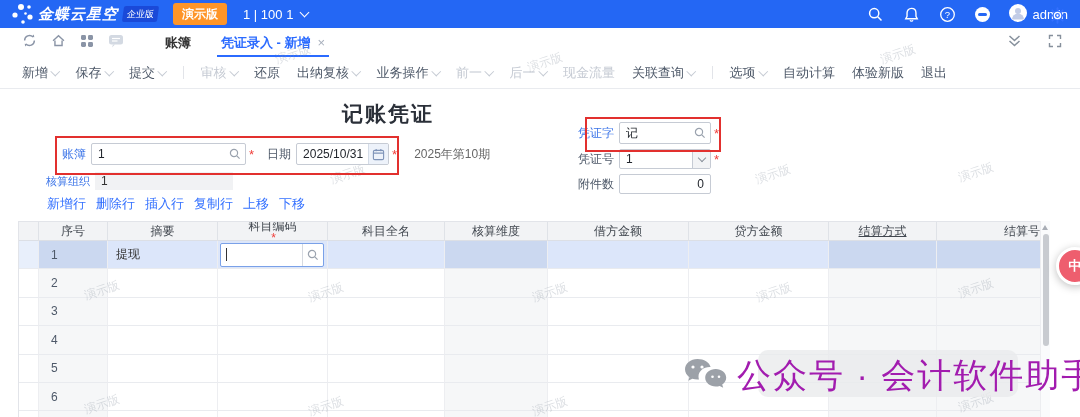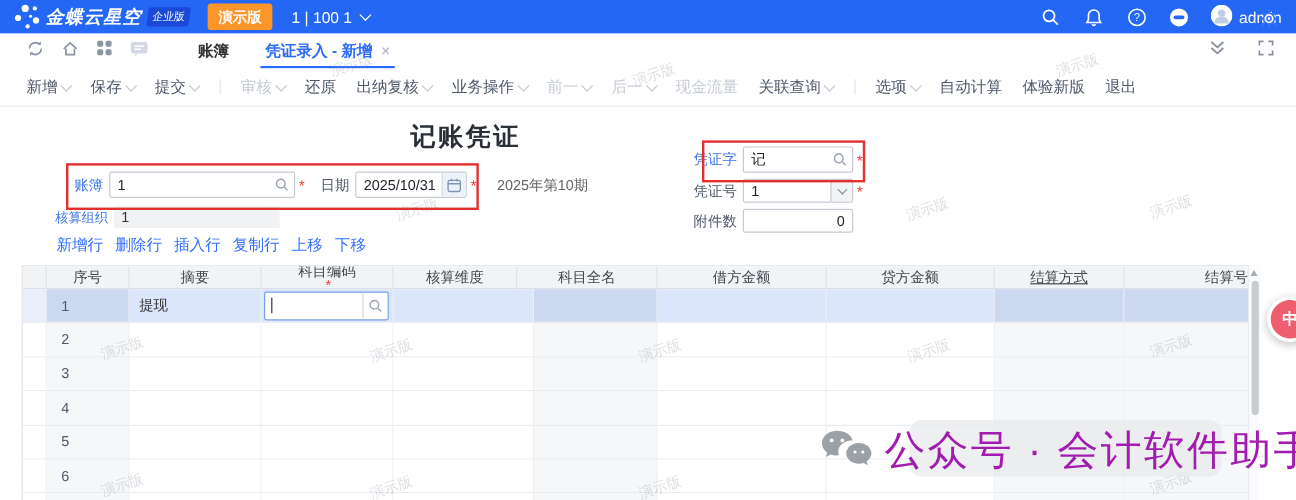--- a/index.html
+++ b/index.html
@@ -366,25 +366,25 @@
         <div class="g-hcell" style="width: 69px;">
           <span>序号</span>
         </div>
         <div class="g-hcell" style="width: 110px;">
           <span>摘要</span>
         </div>
         <div class="g-hcell" style="width: 110px; flex-direction: column;">
           <span>科目编码</span>
           <i class="hreq">*</i>
         </div>
+        <div class="g-hcell" style="width: 117px;">
+          <span>科目全名</span>
+        </div>
         <div class="g-hcell" style="width: 103px;">
           <span>核算维度</span>
-        </div>
-        <div class="g-hcell" style="width: 117px;">
-          <span>科目全名</span>
         </div>
         <div class="g-hcell" style="width: 141px;">
           <span>借方金额</span>
         </div>
         <div class="g-hcell" style="width: 140px;">
           <span>贷方金额</span>
         </div>
         <div class="g-hcell" style="width: 108px; text-decoration: underline;">
           <span>结算方式</span>
         </div>

